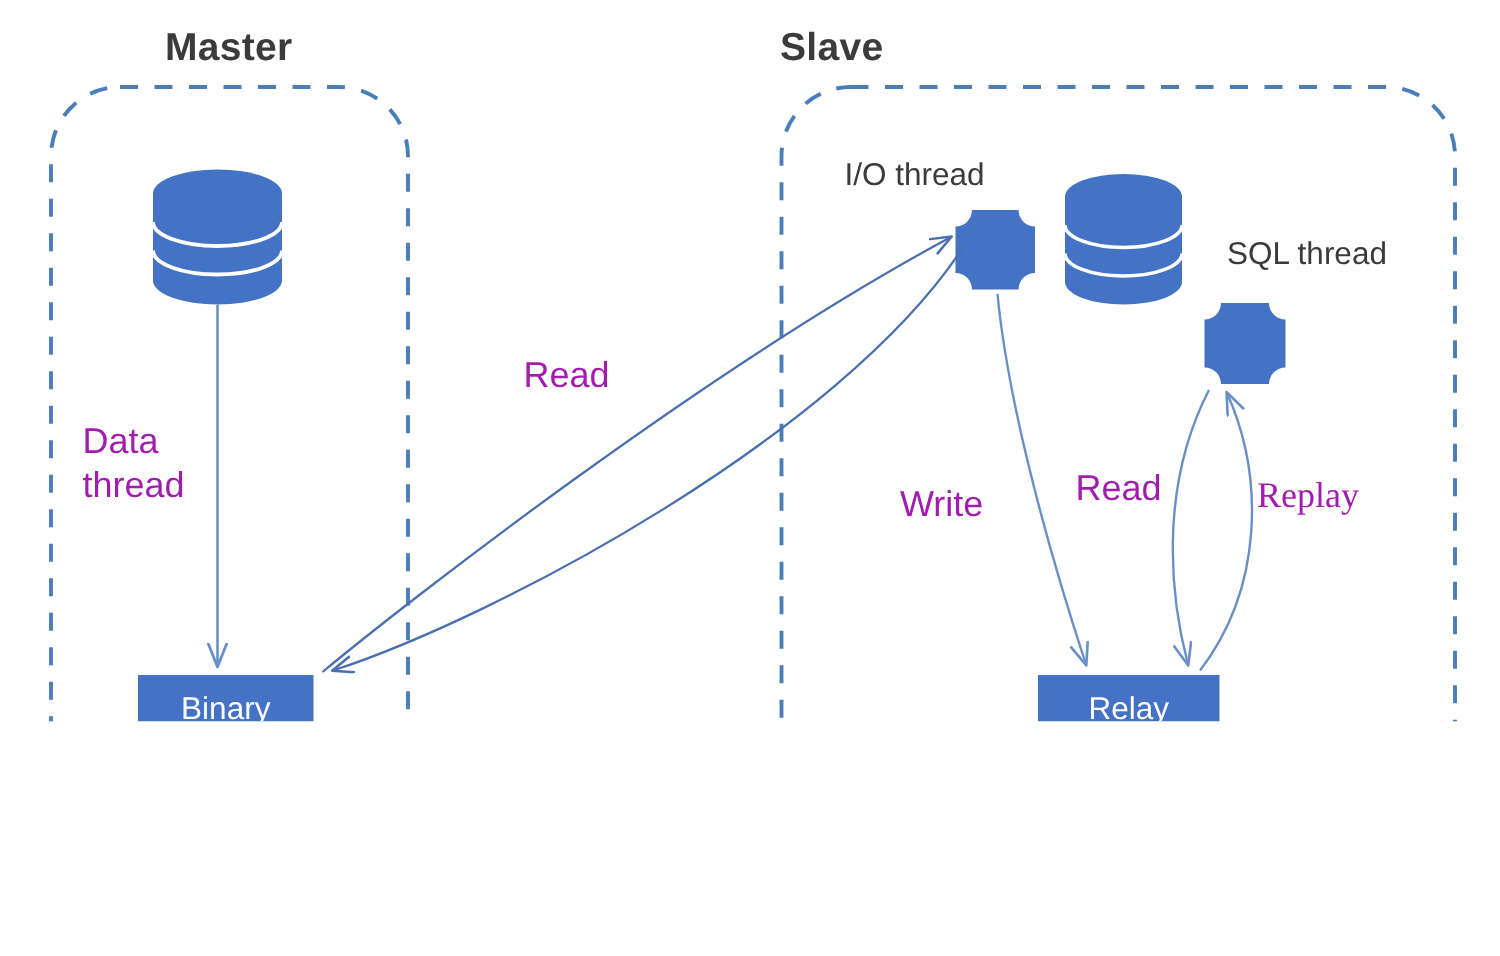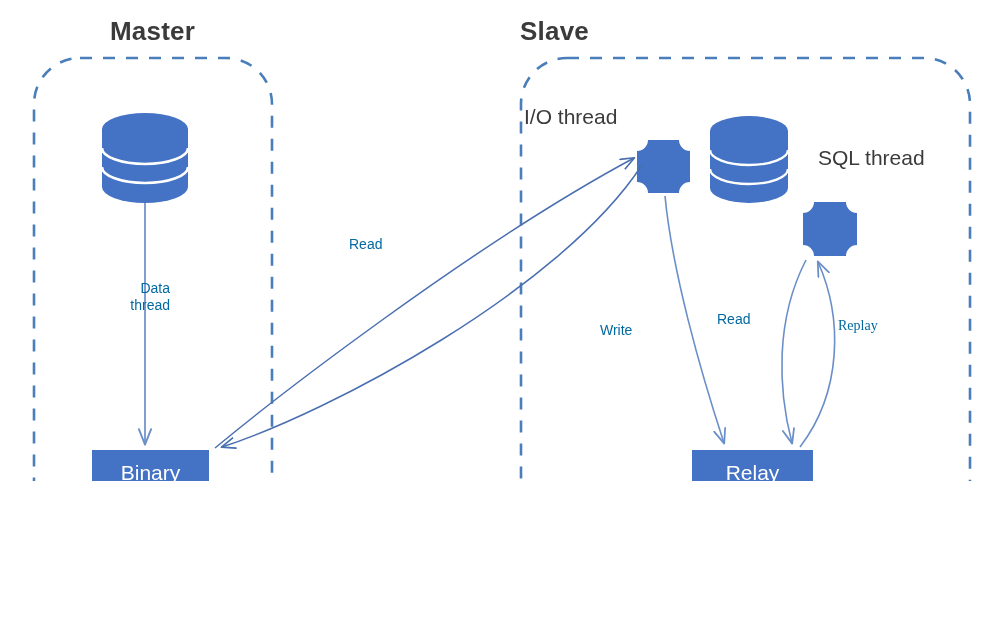--- a/index.html
+++ b/index.html
@@ -25,22 +25,22 @@
   .zone-title {
     position: absolute;
     font-weight: bold;
     font-size: 26px;
     color: #3b3b3b;
     letter-spacing: 0.2px;
     white-space: nowrap;
   }
   .edge-label {
     position: absolute;
-    font-size: 14px;
-    color: #0369a1;
+    font-size: 24px;
+    color: #a21caf;
     white-space: nowrap;
     line-height: 1.22;
   }
   .node-label {
     position: absolute;
     font-size: 21px;
     color: #3b3b3b;
     white-space: nowrap;
   }
   .shape-text {
@@ -135,30 +135,30 @@
     <g>
 
       <path d="M806,260 C775,320 778,390 792,443" fill="none" stroke="#6A8FC8" stroke-width="1.6" marker-end="url(#ah2)"></path>
     </g>
     <g>
 
       <path d="M800,447 C842,392 843,318 818,262" fill="none" stroke="#6A8FC8" stroke-width="1.6" marker-end="url(#ah2)"></path>
     </g>
   </svg>
 
-  <div class="edge-label" style="left:55px; top:280px; width:115px; text-align:right;">
+  <div class="edge-label" style="left:55px; top:280px; width:115px; text-align:left;">
     <div>Data</div>
     <div>thread</div>
   </div>
 
   <div class="edge-label" style="left:349px; top:236px;">Read</div>
 
-  <div class="node-label" style="left:524px; top:105px;">I/O thread</div>
+  <div class="node-label" style="left:563px; top:105px;">I/O thread</div>
 
-  <div class="node-label" style="left:818px; top:146px;">SQL thread</div>
+  <div class="node-label" style="left:818px; top:158px;">SQL thread</div>
 
   <div class="edge-label" style="left:600px; top:322px;">Write</div>
 
   <div class="edge-label" style="left:717px; top:311px;">Read</div>
 
   <div class="edge-label" style="left:838px; top:317px;font-family:Liberation Serif, serif;">Replay</div>
 
   <div class="shape-text" style="left:92px; top:459px; width:117px;">Binary
 log</div>
 

